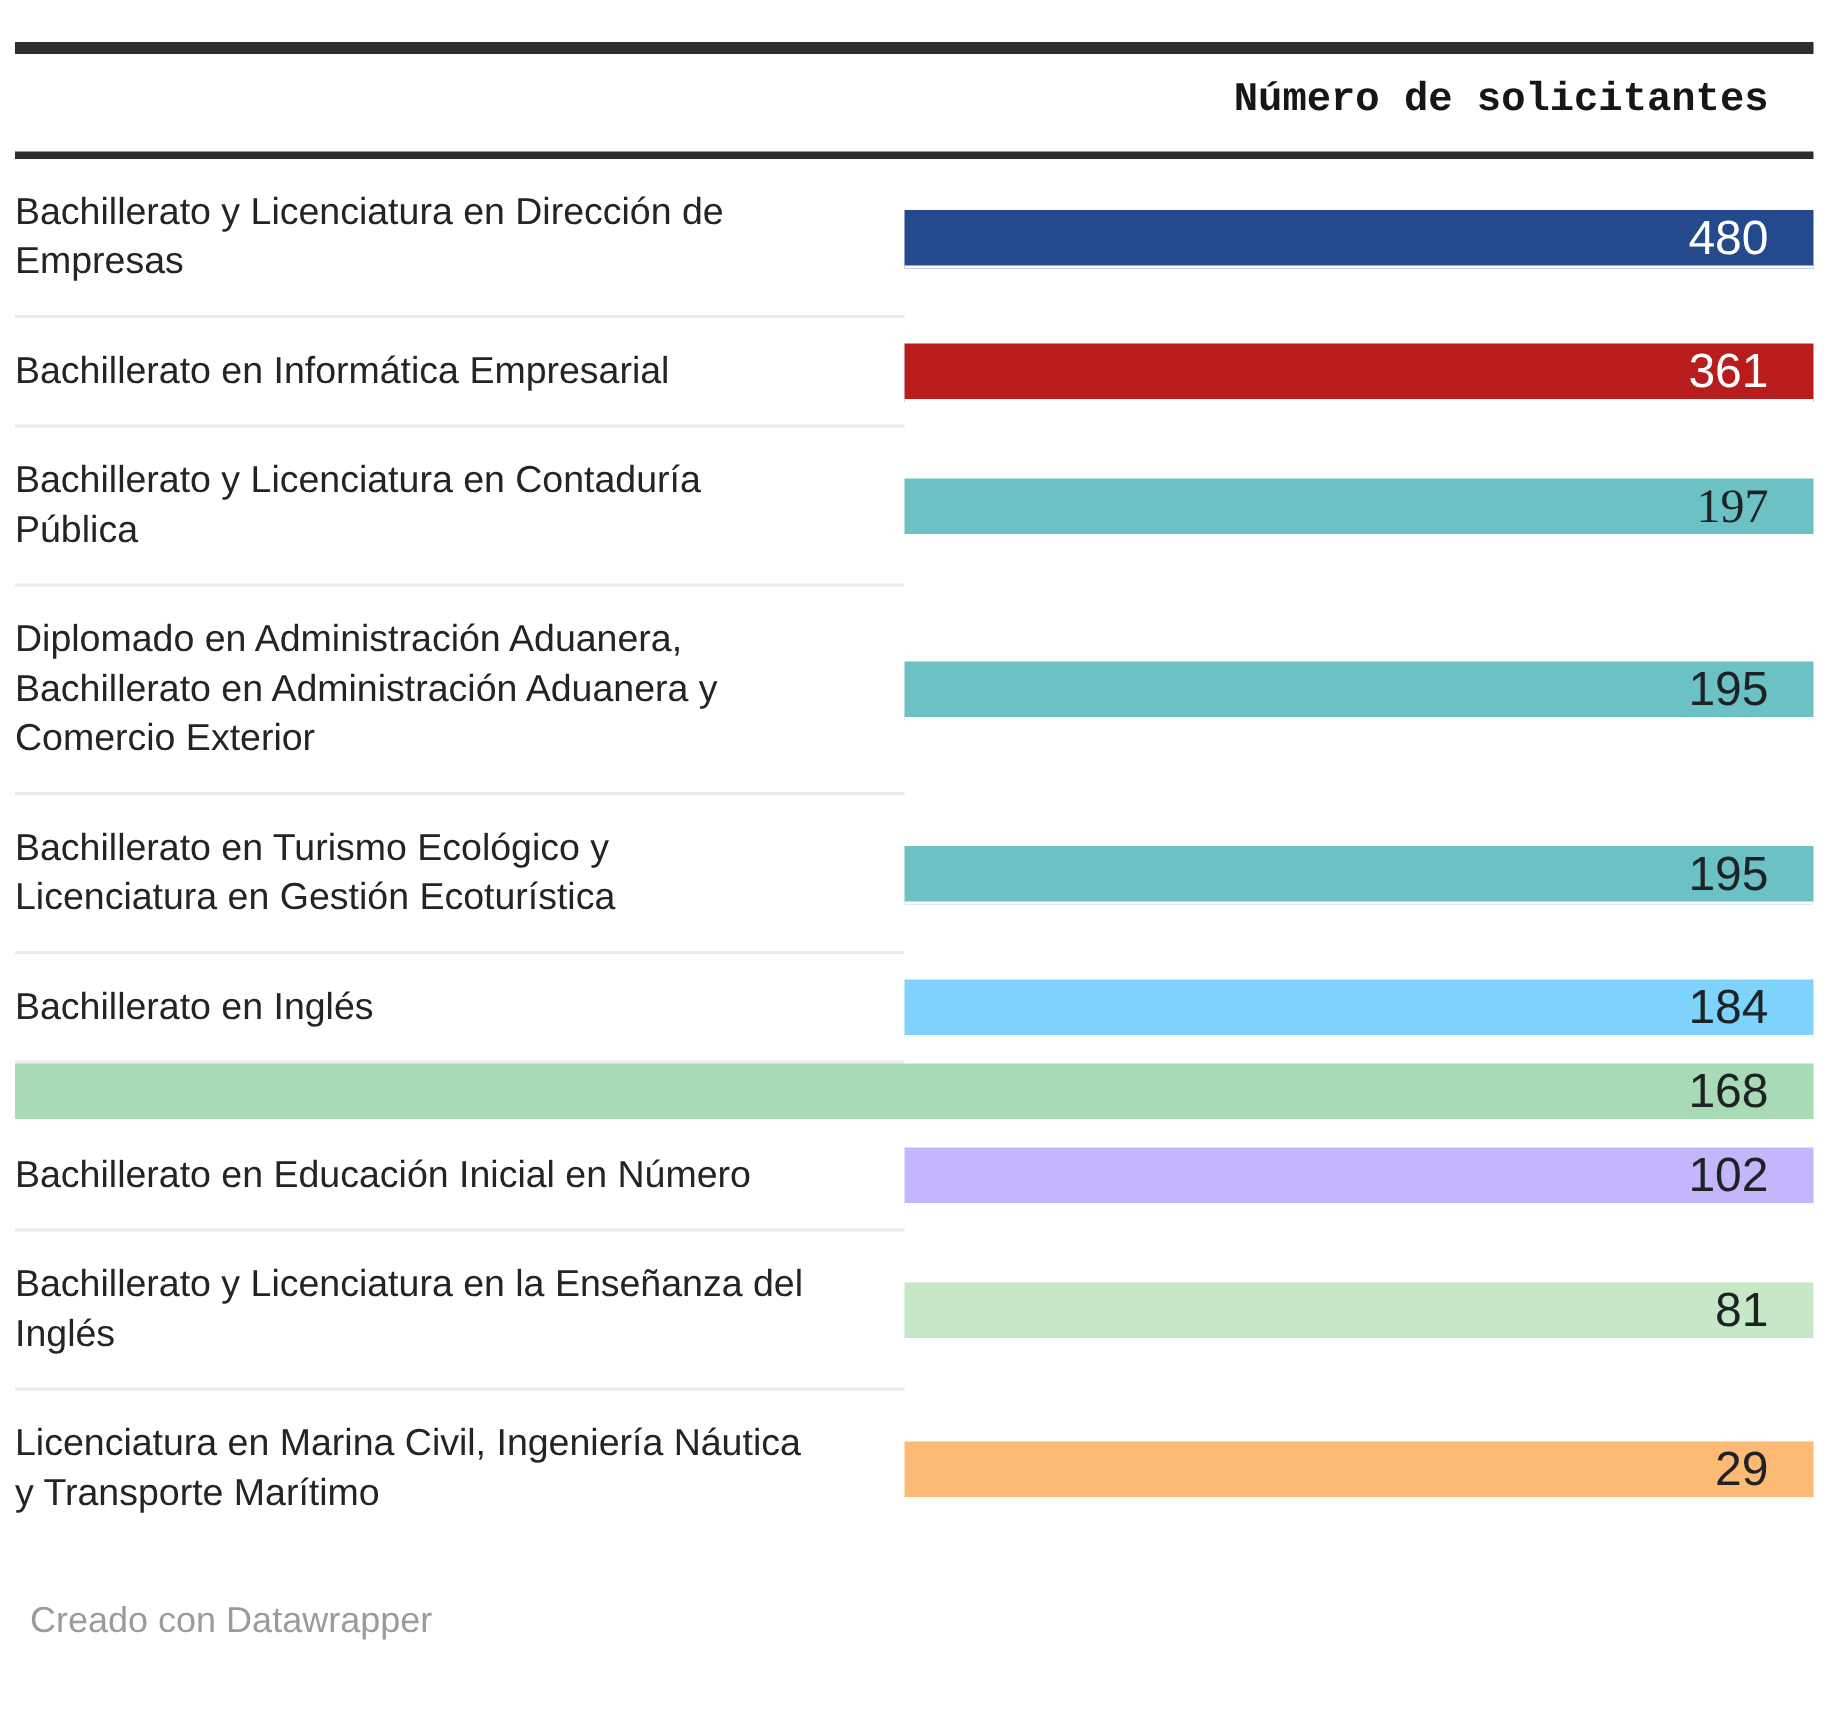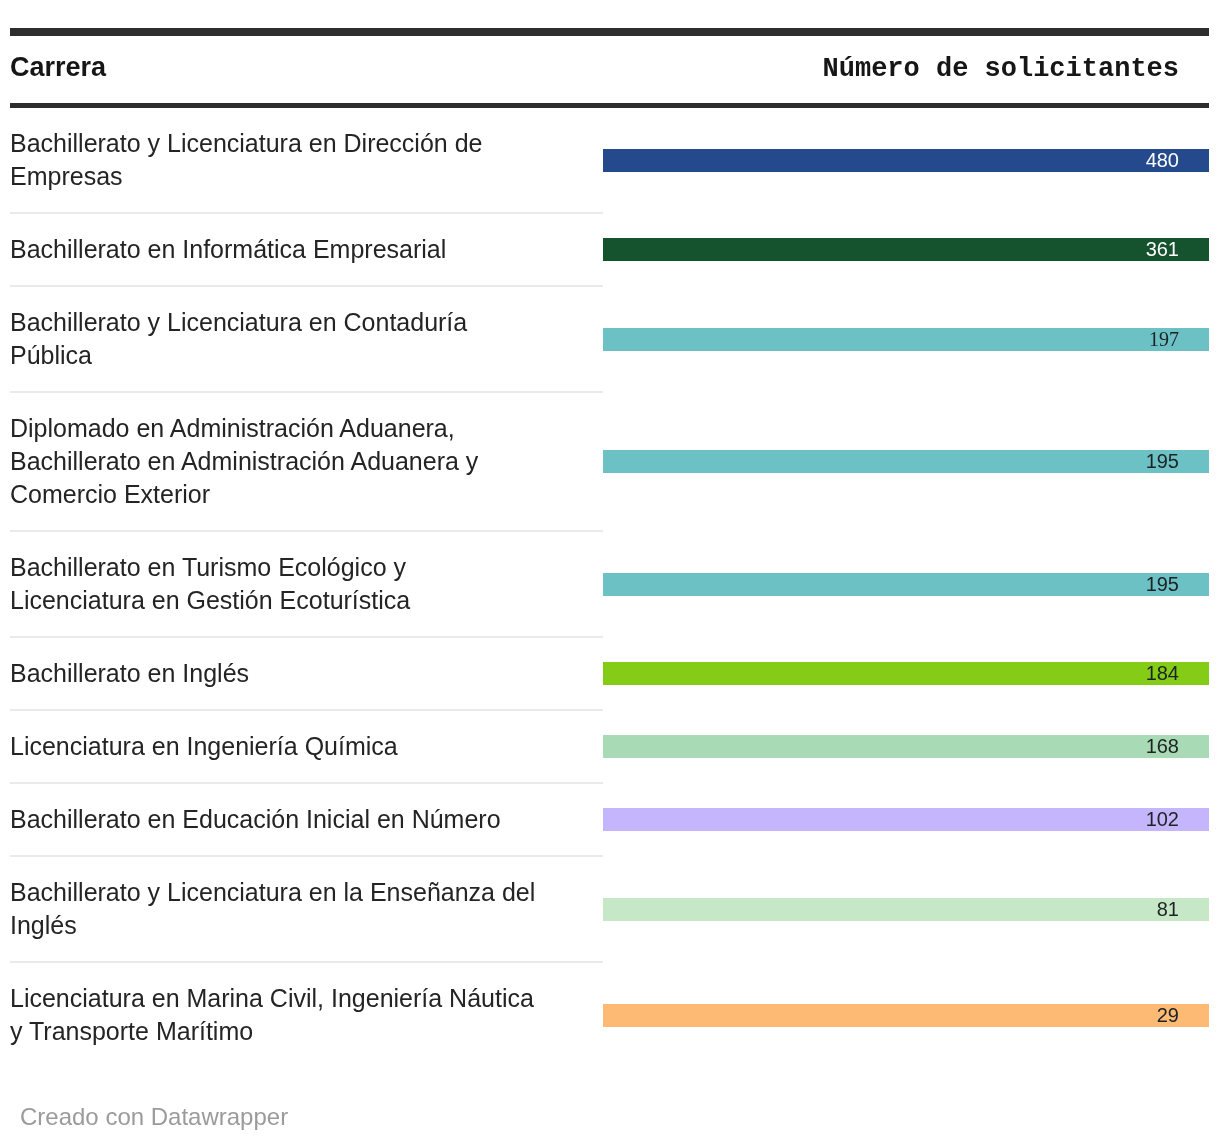--- a/index.html
+++ b/index.html
@@ -47,54 +47,53 @@
     color: #242424;
     border-bottom: 2px solid #eaeaea;
   }
   .td.value {
     box-sizing: border-box;
     flex: 1;
     display: flex;
     align-items: center;
     justify-content: flex-end;
     padding-right: 30px;
-    font-size: 20px;
+    font-size: 32px;
     border-bottom: 2px solid #ffffff;
   }
   .tr:last-child .td.label,
   .tr:last-child .td.value { border-bottom: none; }
 
   .footer {
     margin: 36px 0 0 10px;
     font-size: 24px;
     line-height: 28px;
     color: #9b9b9b;
   }
 </style>
 </head>
 <body>
 
 <div class="page">
   <div class="chart">
     <div class="table">
       <div class="thead">
-        <div class="th col-label">Carrera</div>
         <div class="th col-value">Número de solicitantes</div>
       </div>
       <div id="tbody">
   <div class="tr">
     <div class="td label">Bachillerato y Licenciatura en Dirección de Empresas</div>
     <div class="td value" style="background: rgb(36, 73, 140);">
       <span style="color: rgb(255, 255, 255);">480</span>
     </div>
   </div>
 
   <div class="tr">
     <div class="td label">Bachillerato en Informática Empresarial</div>
-    <div class="td value" style="background: #14532d;">
+    <div class="td value" style="background: #b91c1c;">
       <span style="color: rgb(255, 255, 255);">361</span>
     </div>
   </div>
 
   <div class="tr">
     <div class="td label">Bachillerato y Licenciatura en Contaduría Pública</div>
     <div class="td value" style="background: rgb(108, 193, 196);">
       <span style="color: rgb(29, 34, 36); font-family: Liberation Serif, serif;">197</span>
     </div>
   </div>
@@ -108,27 +107,26 @@
 
   <div class="tr">
     <div class="td label">Bachillerato en Turismo Ecológico y Licenciatura en Gestión Ecoturística</div>
     <div class="td value" style="background: rgb(108, 193, 196);">
       <span style="color: rgb(29, 34, 36);">195</span>
     </div>
   </div>
 
   <div class="tr">
     <div class="td label">Bachillerato en Inglés</div>
-    <div class="td value" style="background: #84cc16;">
+    <div class="td value" style="background: #7dd3fc;">
       <span style="color: rgb(29, 34, 36);">184</span>
     </div>
   </div>
 
   <div class="tr">
-    <div class="td label">Licenciatura en Ingeniería Química</div>
     <div class="td value" style="background: rgb(167, 218, 181);">
       <span style="color: rgb(29, 34, 36);">168</span>
     </div>
   </div>
 
   <div class="tr">
     <div class="td label">Bachillerato en Educación Inicial en Número</div>
     <div class="td value" style="background: #c4b5fd;">
       <span style="color: rgb(29, 34, 36);">102</span>
     </div>

